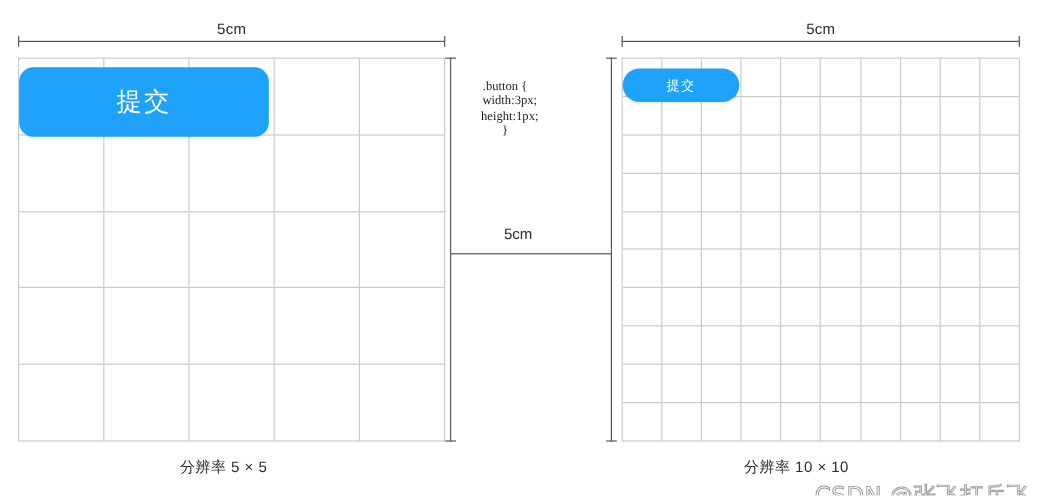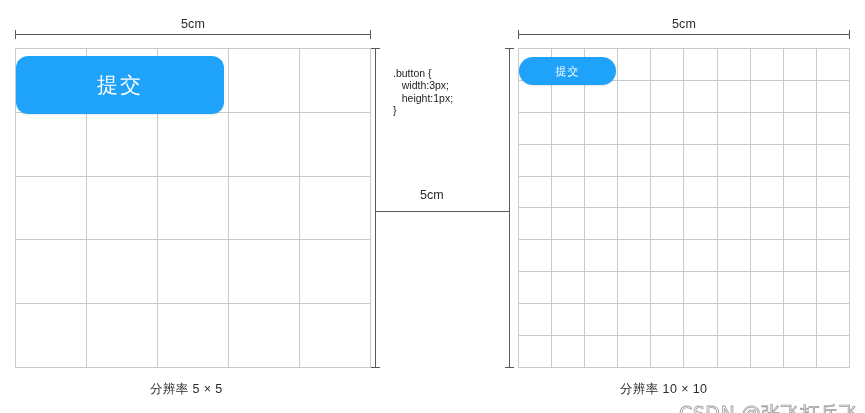--- a/index.html
+++ b/index.html
@@ -139,25 +139,26 @@
     color: #2b2b2b;
     white-space: nowrap;
     letter-spacing: .4px;
   }
 
   
   .code {
     position: absolute;
     left: 393px;
     top: 56px;
-    font-family: Liberation Sans, sans-serif;
+    font-family: Liberation Serif, serif;
     font-size: 10.5px;
     line-height: 12.6px;
     color: #1d1d1d;
     white-space: pre;
+    text-align: center;
   }
 
   
   .watermark {
     position: absolute;
     left: 679px;
     top: 402px;
     font-size: 19px;
     line-height: 23px;
     color: rgba(0,0,0,0);

